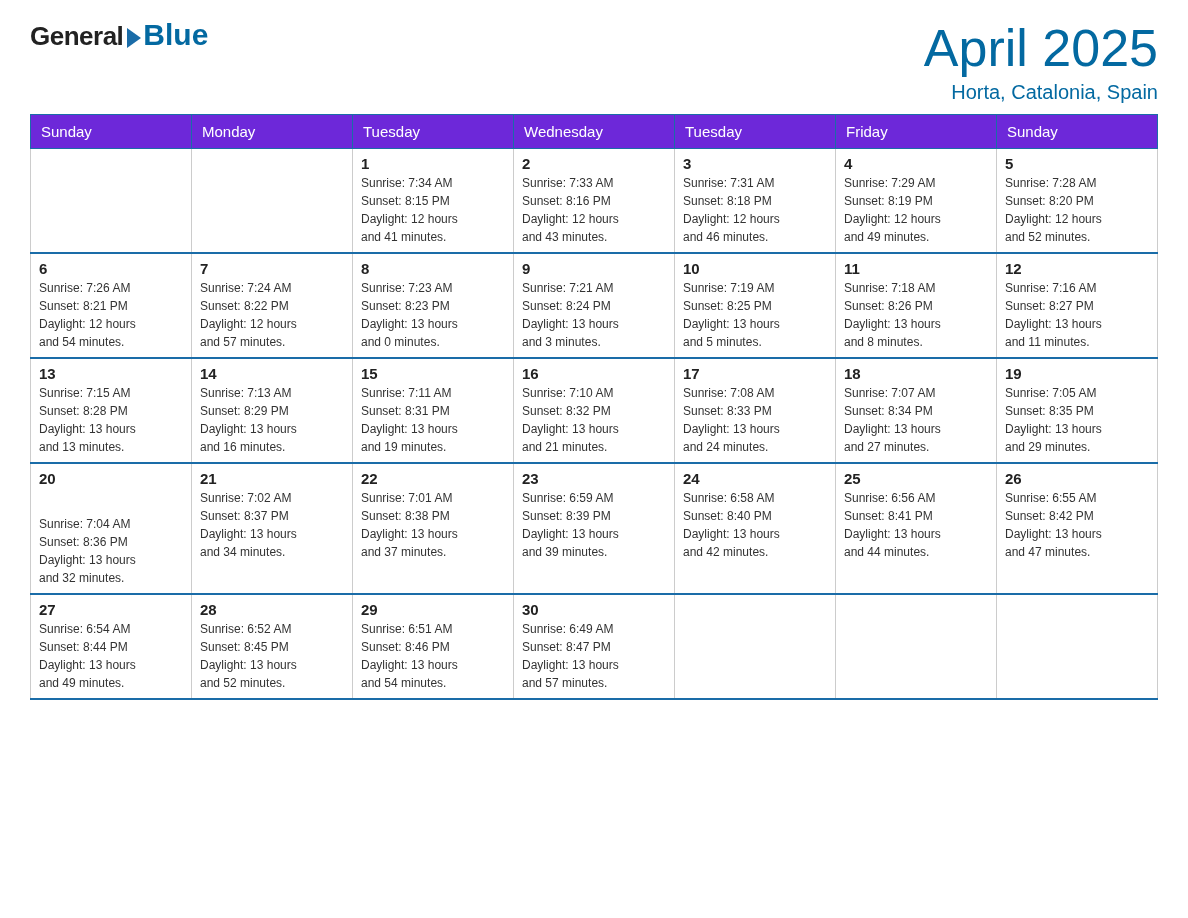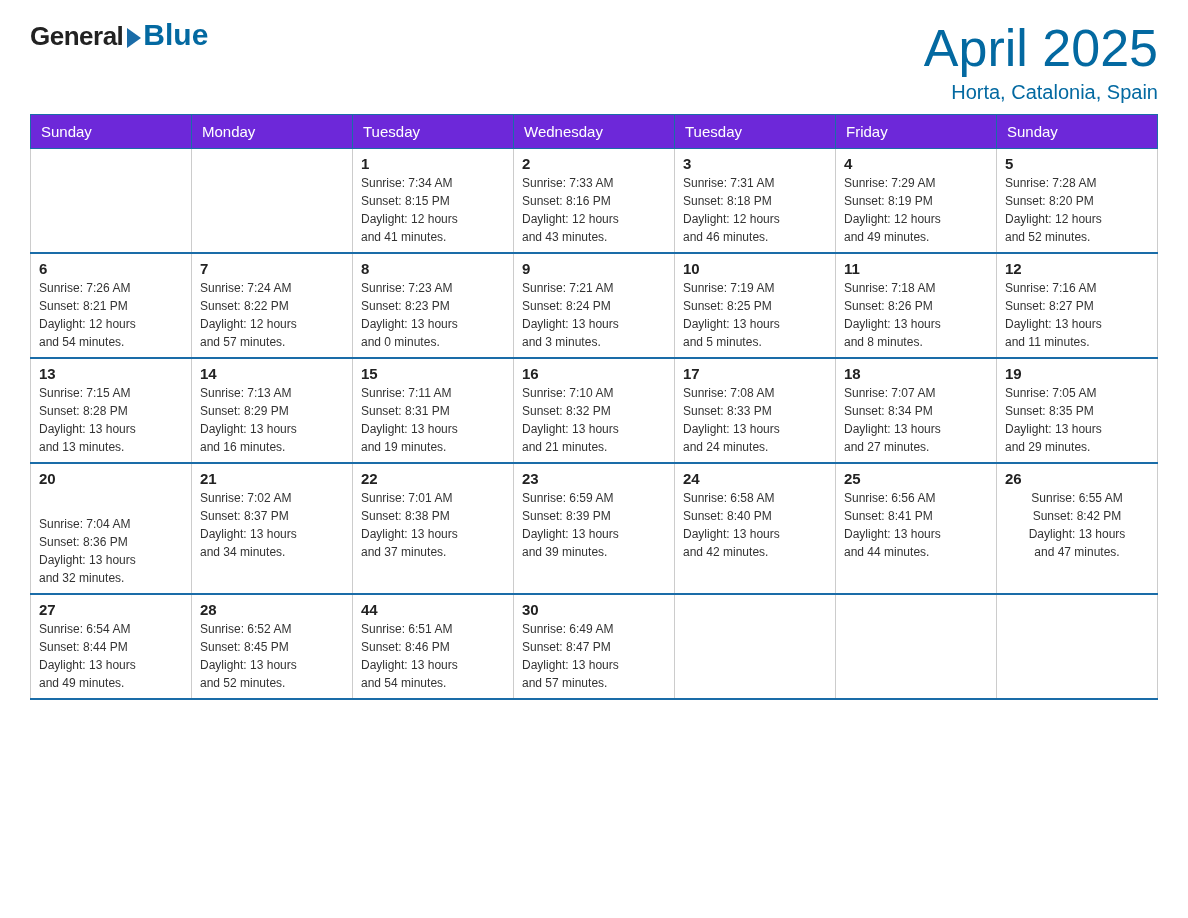--- a/index.html
+++ b/index.html
@@ -318,21 +318,21 @@
         </td>
         <td>
           <span class="day-num">25</span>
           <div class="day-info" style="white-space: pre-line;">Sunrise: 6:56 AM
 Sunset: 8:41 PM
 Daylight: 13 hours
 and 44 minutes.</div>
         </td>
         <td>
           <span class="day-num">26</span>
-          <div class="day-info" style="white-space: pre-line; text-align: center;">Sunrise: 6:55 AM
+          <div class="day-info" style="white-space: pre-line;">Sunrise: 6:55 AM
 Sunset: 8:42 PM
 Daylight: 13 hours
 and 47 minutes.</div>
         </td>
       </tr>
       <tr>
         <td>
           <span class="day-num">27</span>
           <div class="day-info" style="white-space: pre-line;">Sunrise: 6:54 AM
 Sunset: 8:44 PM
@@ -340,21 +340,21 @@
 and 49 minutes.</div>
         </td>
         <td>
           <span class="day-num">28</span>
           <div class="day-info" style="white-space: pre-line;">Sunrise: 6:52 AM
 Sunset: 8:45 PM
 Daylight: 13 hours
 and 52 minutes.</div>
         </td>
         <td>
-          <span class="day-num">44</span>
+          <span class="day-num">29</span>
           <div class="day-info" style="white-space: pre-line;">Sunrise: 6:51 AM
 Sunset: 8:46 PM
 Daylight: 13 hours
 and 54 minutes.</div>
         </td>
         <td>
           <span class="day-num">30</span>
           <div class="day-info" style="white-space: pre-line;">Sunrise: 6:49 AM
 Sunset: 8:47 PM
 Daylight: 13 hours

